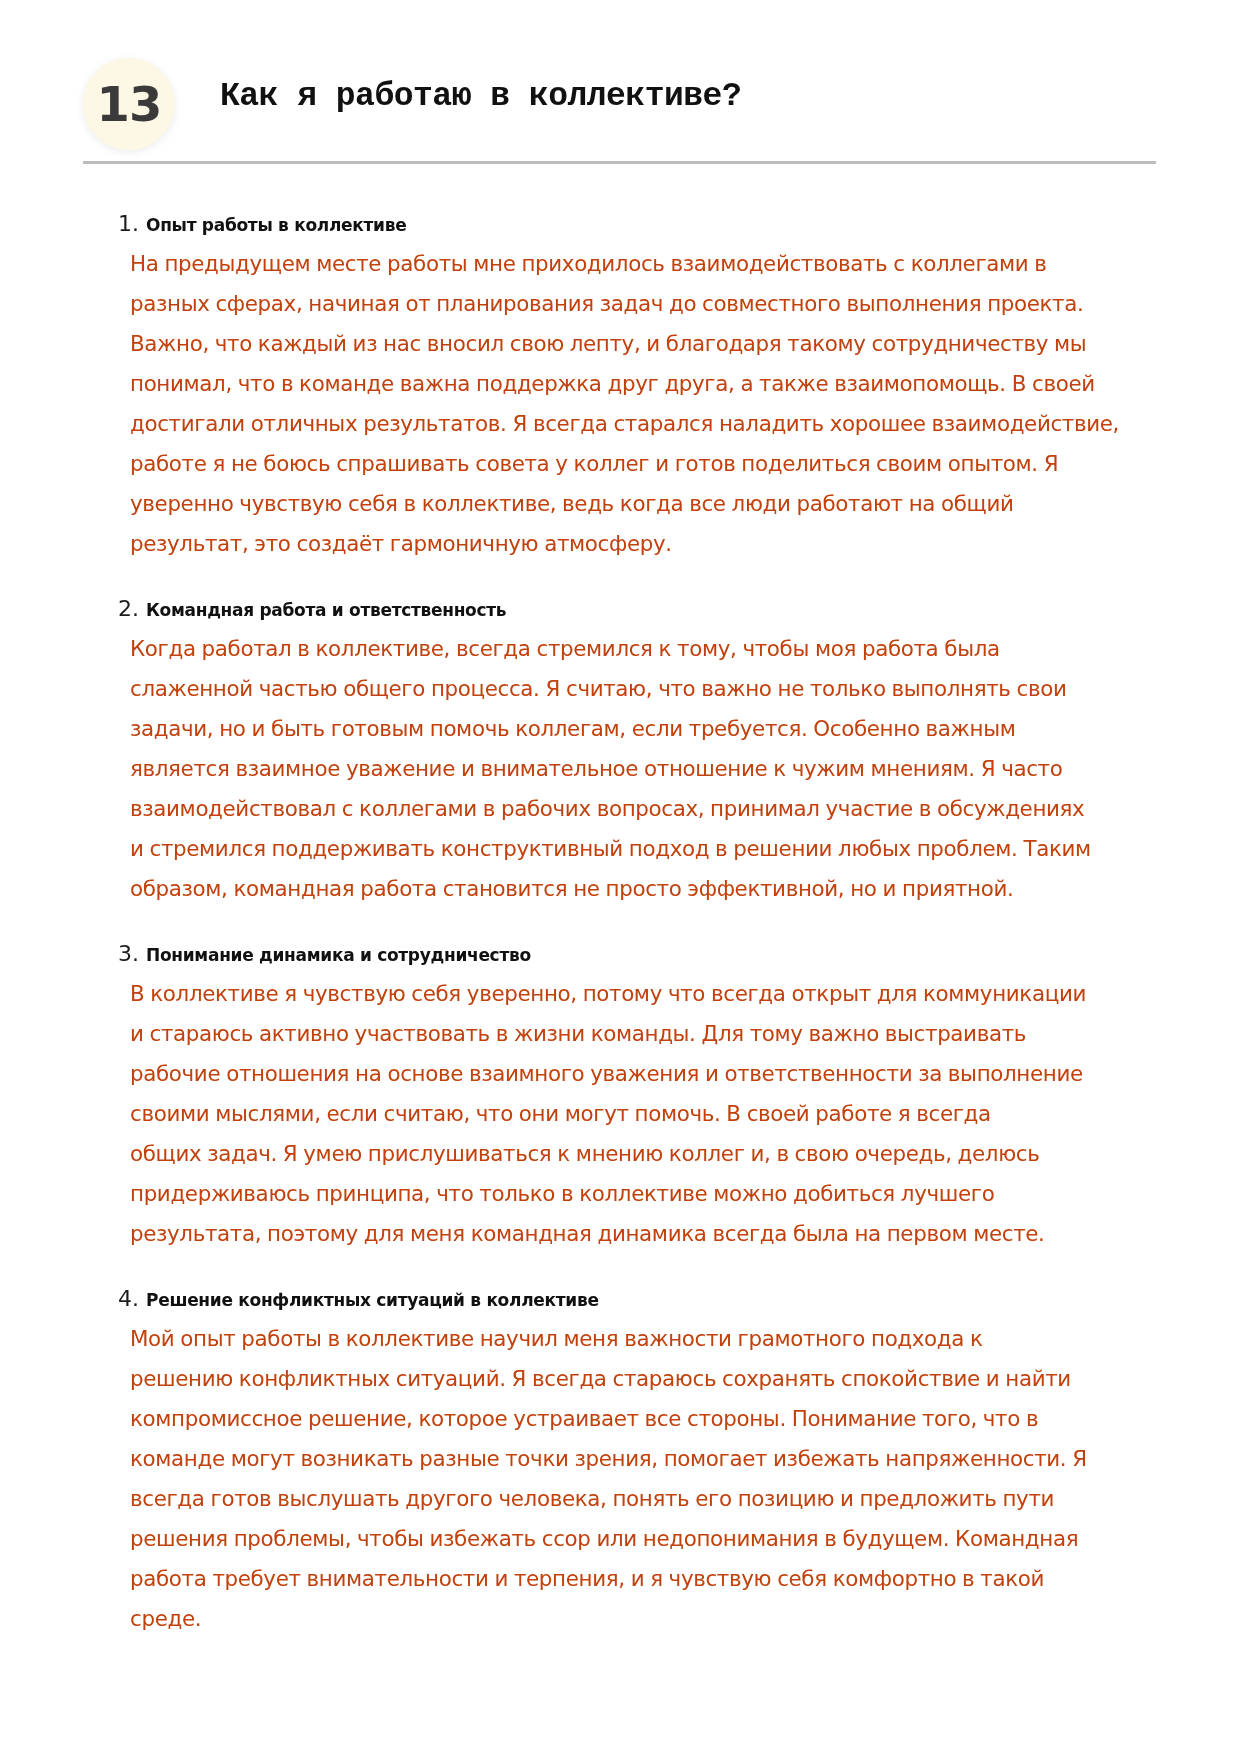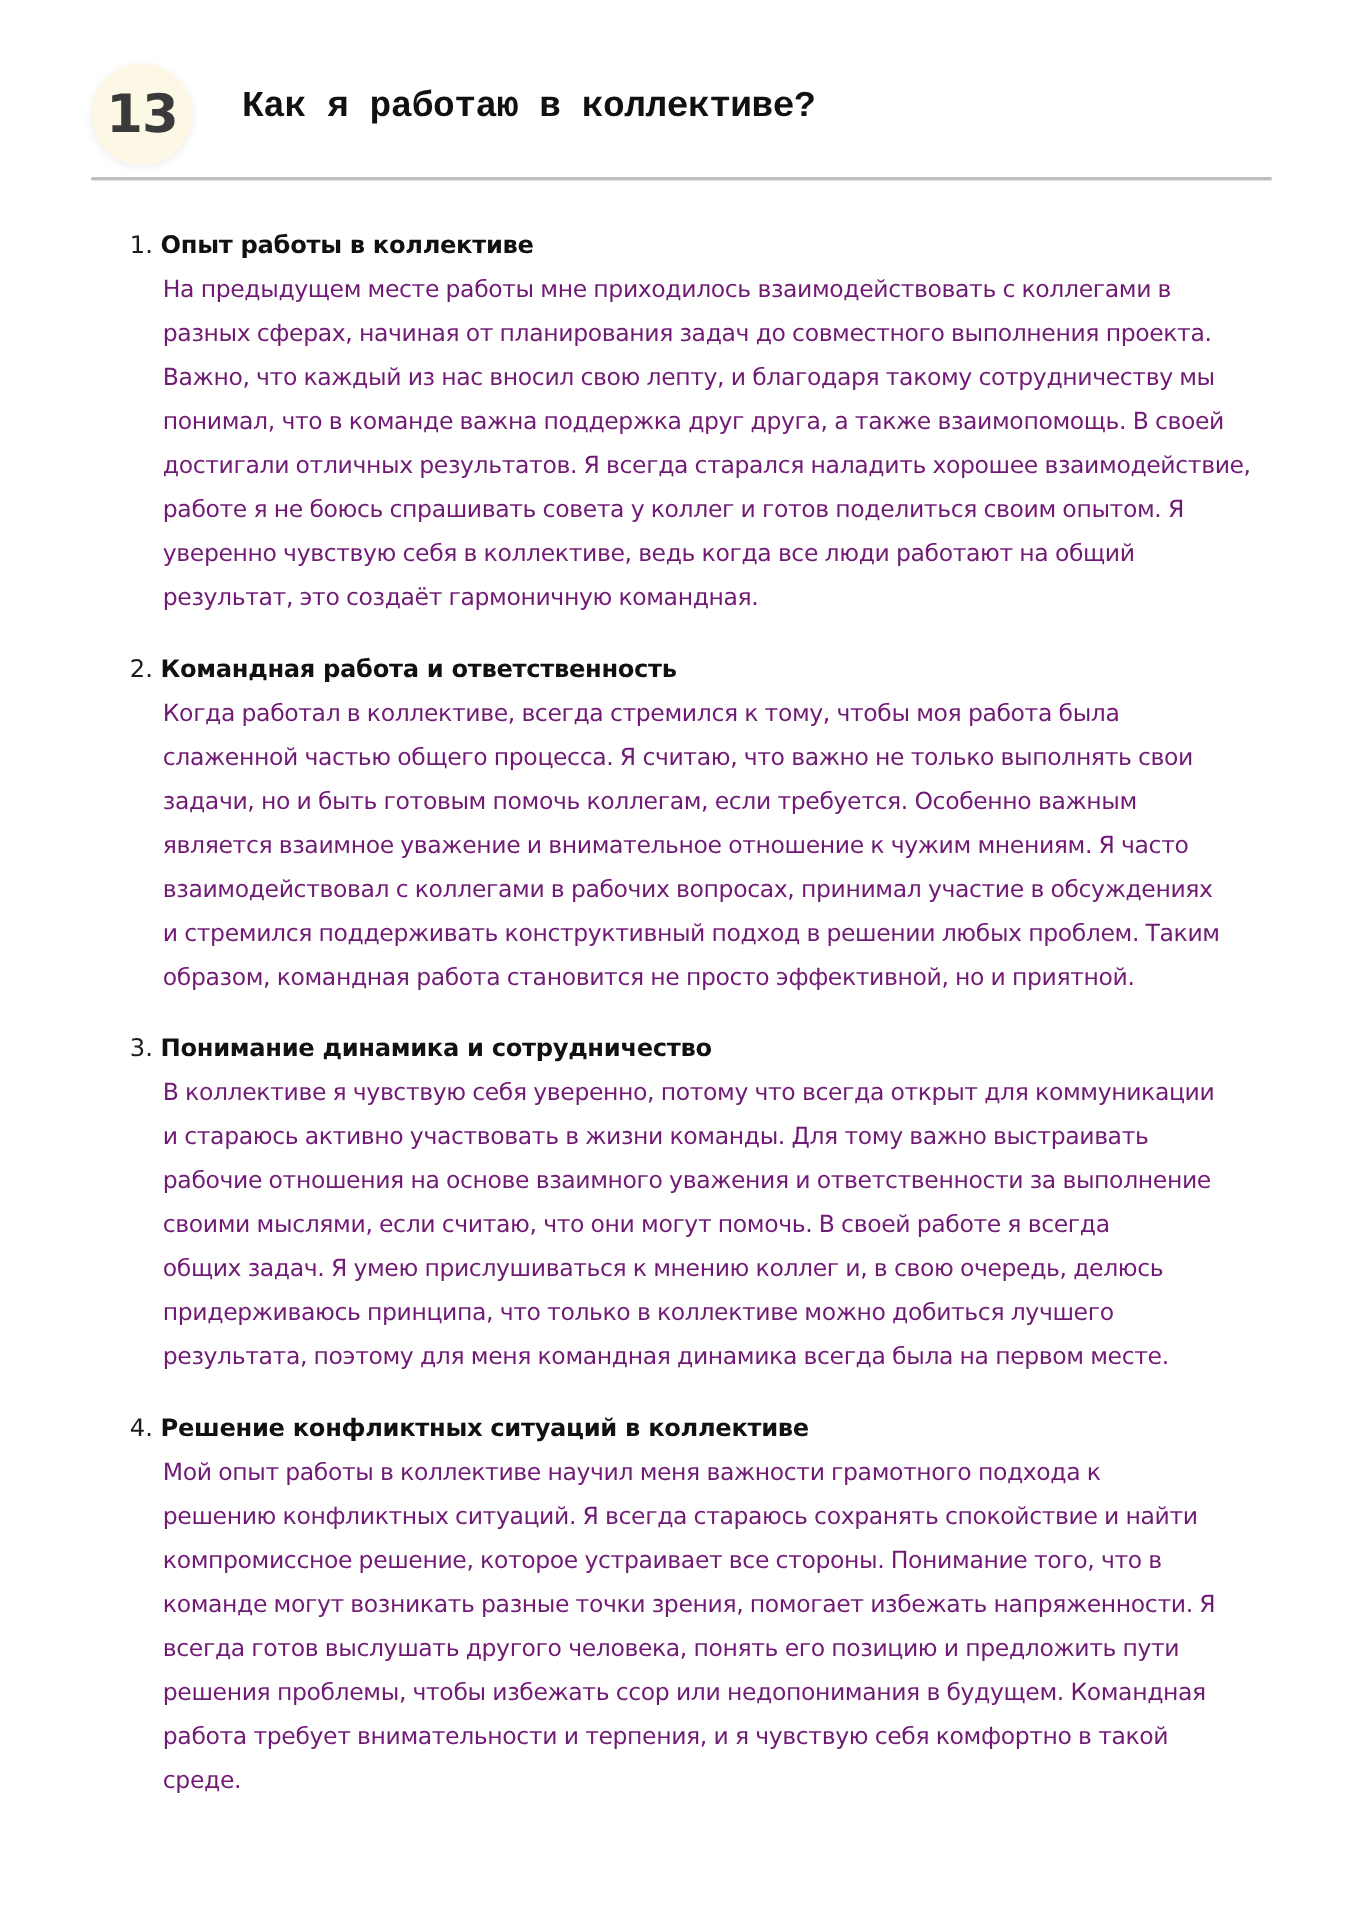--- a/index.html
+++ b/index.html
@@ -77,31 +77,31 @@
     height: 40px;
     line-height: 40px;
   }
   .section-num {
     width: 28px;
     font-size: 22px;
     color: #1c1c1c;
     white-space: nowrap;
   }
   .section-title {
-    font-size: 22px;
+    font-size: 17px;
     font-weight: bold;
     color: #111111;
     white-space: nowrap;
     letter-spacing: -0.3px;
   }
   .section-body {
-    margin-left: 30px;
+    margin-left: 12px;
     font-size: 21.4px;
     line-height: 40px;
-    color: #701a75;
+    color: #c2410c;
     letter-spacing: -0.35px;
     word-spacing: -0.5px;
   }
   .line {
     display: block;
     white-space: nowrap;
   }
 </style>
 </head>
 <body>
@@ -121,21 +121,21 @@
       <span class="section-title">Опыт работы в коллективе</span>
     </div>
     <div class="section-body">
       <span class="line">На предыдущем месте работы мне приходилось взаимодействовать с коллегами в</span>
       <span class="line">разных сферах, начиная от планирования задач до совместного выполнения проекта.</span>
       <span class="line">Важно, что каждый из нас вносил свою лепту, и благодаря такому сотрудничеству мы</span>
       <span class="line">понимал, что в команде важна поддержка друг друга, а также взаимопомощь. В своей</span>
       <span class="line">достигали отличных результатов. Я всегда старался наладить хорошее взаимодействие,</span>
       <span class="line">работе я не боюсь спрашивать совета у коллег и готов поделиться своим опытом. Я</span>
       <span class="line">уверенно чувствую себя в коллективе, ведь когда все люди работают на общий</span>
-      <span class="line">результат, это создаёт гармоничную командная.</span>
+      <span class="line">результат, это создаёт гармоничную атмосферу.</span>
     </div>
   </div>
 
   <div class="section">
     <div class="section-head">
       <span class="section-num">2.</span>
       <span class="section-title">Командная работа и ответственность</span>
     </div>
     <div class="section-body">
       <span class="line">Когда работал в коллективе, всегда стремился к тому, чтобы моя работа была</span>

